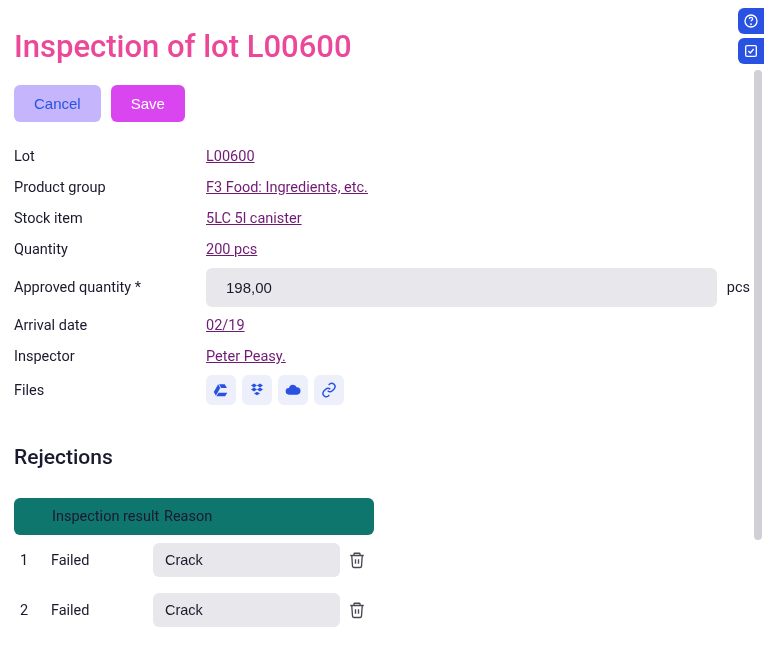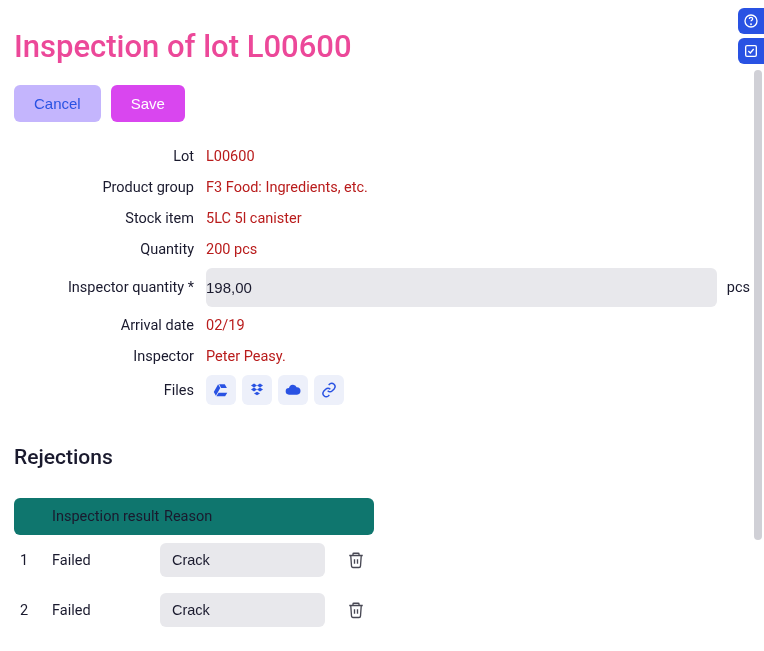--- a/index.html
+++ b/index.html
@@ -48,38 +48,39 @@
     }
     .form {
       display: grid;
       grid-template-columns: 180px auto;
       row-gap: 6px;
       column-gap: 12px;
       align-items: center;
       margin-bottom: 40px;
     }
     .form-label {
-      text-align: right;
+      text-align: left;
       font-size: 14.5px;
       color: #1a1a2e;
     }
     .form-value {
       font-size: 14.5px;
-      color: #b91c1c;
+      color: #701a75;
       padding: 4px 0;
+      text-decoration: underline;
     }
     .approved-row {
       display: flex;
       align-items: center;
       gap: 10px;
       width: 100%;
     }
     .approved-input {
       flex: 1;
-      padding: 11px 0;
+      padding: 11px 20px;
       font-size: 15px;
       border: none;
       border-radius: 6px;
       background: #e8e8ec;
       color: #1a1a2e;
     }
     .unit {
       font-size: 14.5px;
       color: #1a1a2e;
     }
@@ -130,21 +131,21 @@
       padding-left: 6px;
     }
     .col-result {
       width: 120px;
       padding-left: 12px;
     }
     .col-reason {
       flex: 1;
     }
     .reason-input {
-      width: 165px;
+      width: 187px;
       padding: 9px 12px;
       font-size: 14.5px;
       border: none;
       border-radius: 6px;
       background: #e8e8ec;
       color: #1a1a2e;
     }
     .col-trash {
       width: 36px;
       display: flex;
@@ -197,21 +198,21 @@
 
     <div class="form-label">Product group</div>
     <div class="form-value">F3 Food: Ingredients, etc.</div>
 
     <div class="form-label">Stock item</div>
     <div class="form-value">5LC 5l canister</div>
 
     <div class="form-label">Quantity</div>
     <div class="form-value">200 pcs</div>
 
-    <div class="form-label">Inspector quantity *</div>
+    <div class="form-label">Approved quantity *</div>
     <div class="approved-row">
       <input class="approved-input" value="198,00" style="">
       <span class="unit">pcs</span>
     </div>
 
     <div class="form-label">Arrival date</div>
     <div class="form-value">02/19</div>
 
     <div class="form-label">Inspector</div>
     <div class="form-value">Peter Peasy.</div>

